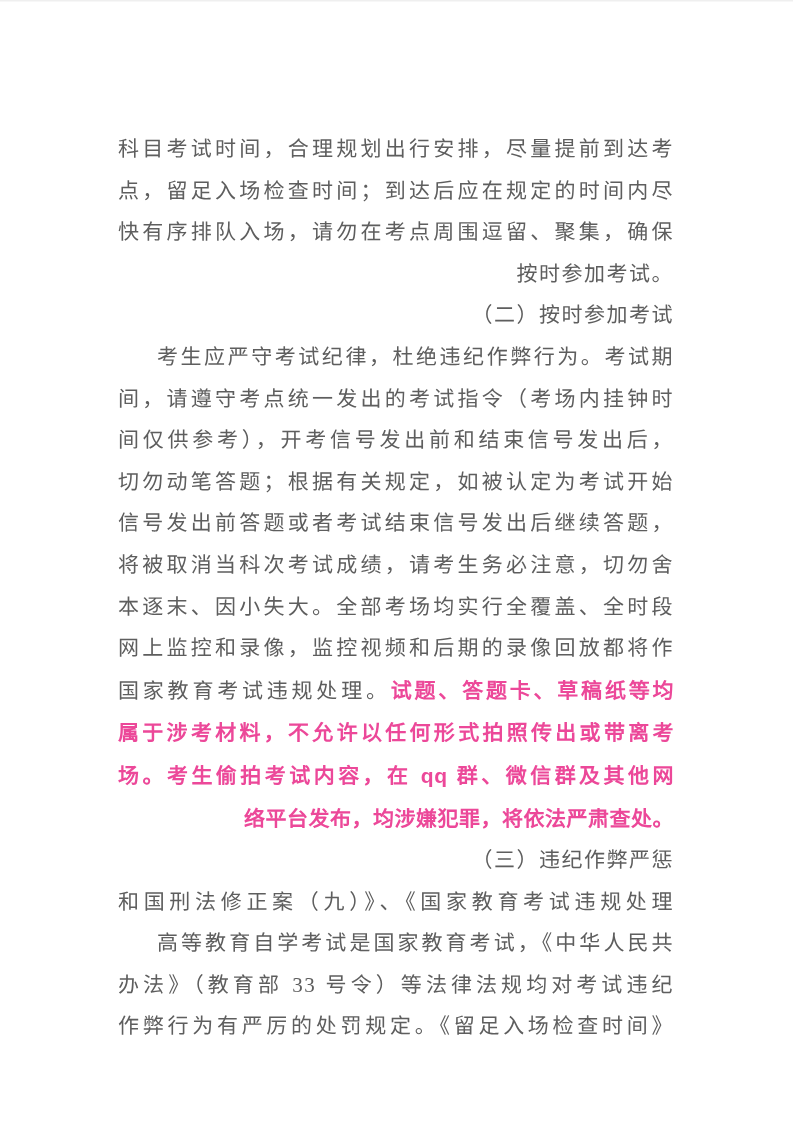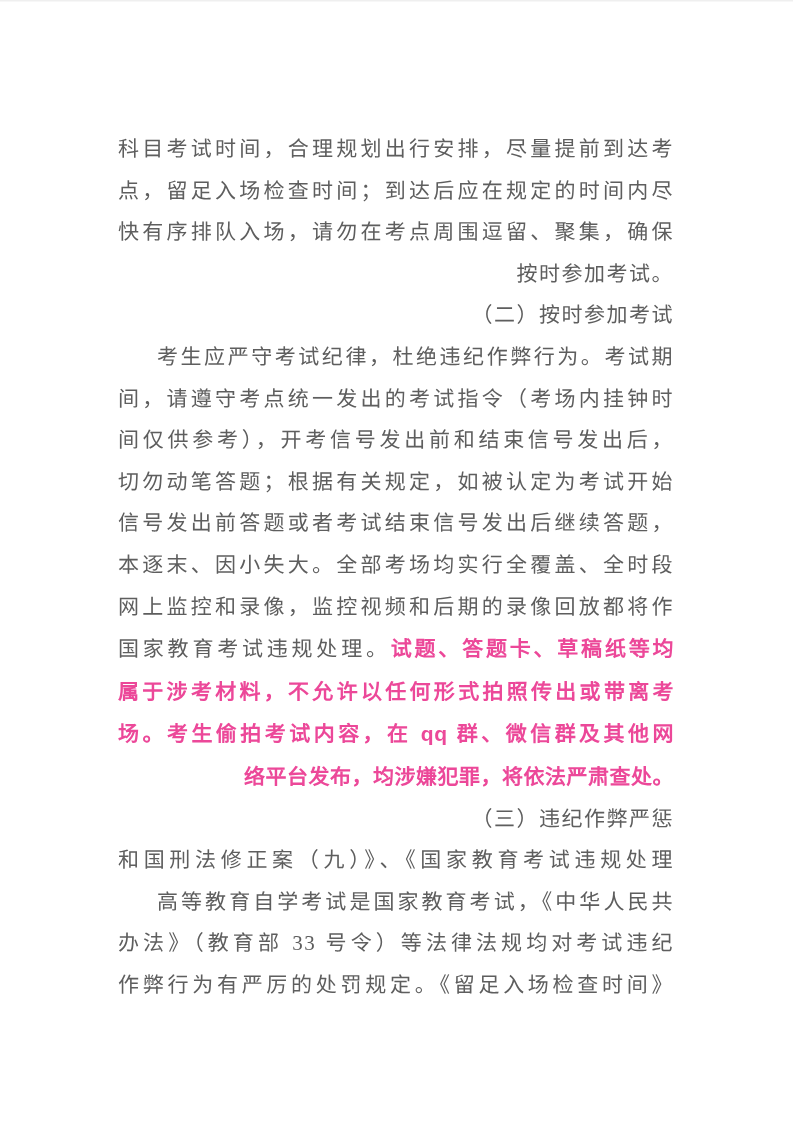--- a/index.html
+++ b/index.html
@@ -71,20 +71,21 @@
     <div class="para">
       <div class="ln end ind"><span>（二）按时参加考试</span></div>
     </div>
 
     <div class="para">
       <div class="ln ind"><span>考生应严守考试纪律，杜绝违纪作弊行为。考试期</span></div>
       <div class="ln"><span>间，请遵守考点统一发出的考试指令（考场内挂钟时</span></div>
       <div class="ln"><span>间仅供参考），开考信号发出前和结束信号发出后，</span></div>
       <div class="ln"><span>切勿动笔答题；根据有关规定，如被认定为考试开始</span></div>
       <div class="ln"><span>信号发出前答题或者考试结束信号发出后继续答题，</span></div>
+      <div class="ln"><span>将被取消当科次考试成绩，请考生务必注意，切勿舍</span></div>
       <div class="ln"><span>本逐末、因小失大。全部考场均实行全覆盖、全时段</span></div>
       <div class="ln"><span>网上监控和录像，监控视频和后期的录像回放都将作</span></div>
       <div class="ln"><span>国家教育考试违规处理。</span><span class="b">试题、答题卡、草稿纸等均</span></div>
       <div class="ln"><span class="b">属于涉考材料，不允许以任何形式拍照传出或带离考</span></div>
       <div class="ln"><span class="b">场。考生偷拍考试内容，在 qq 群、微信群及其他网</span></div>
       <div class="ln end"><span class="b">络平台发布，均涉嫌犯罪，将依法严肃查处。</span></div>
     </div>
 
     <div class="para">
       <div class="ln end ind"><span>（三）违纪作弊严惩</span></div>

